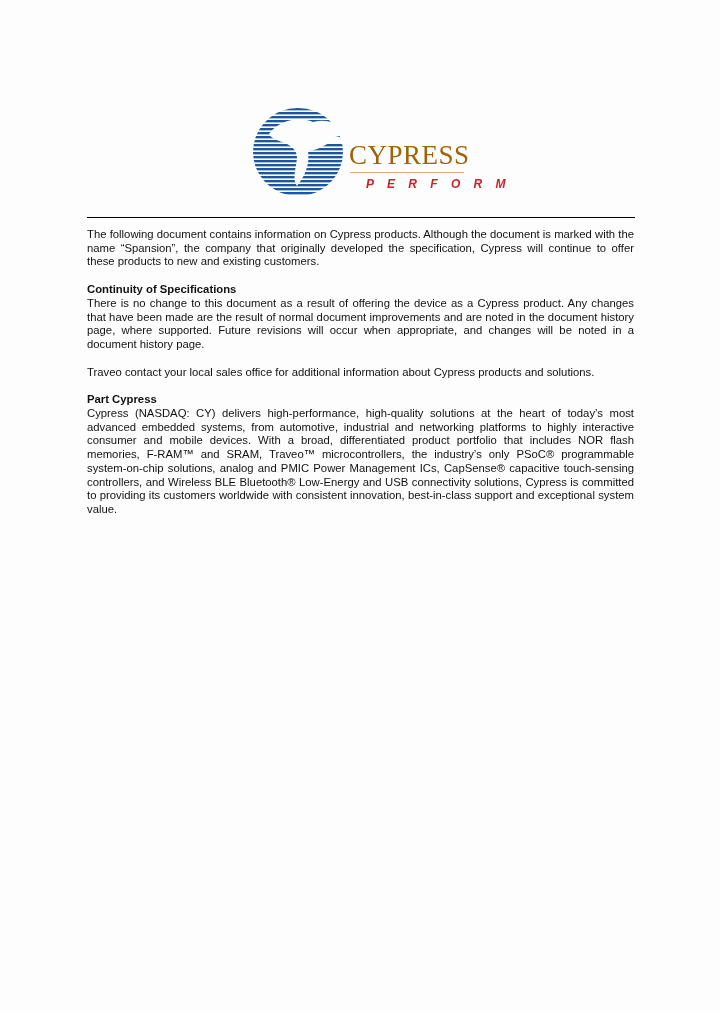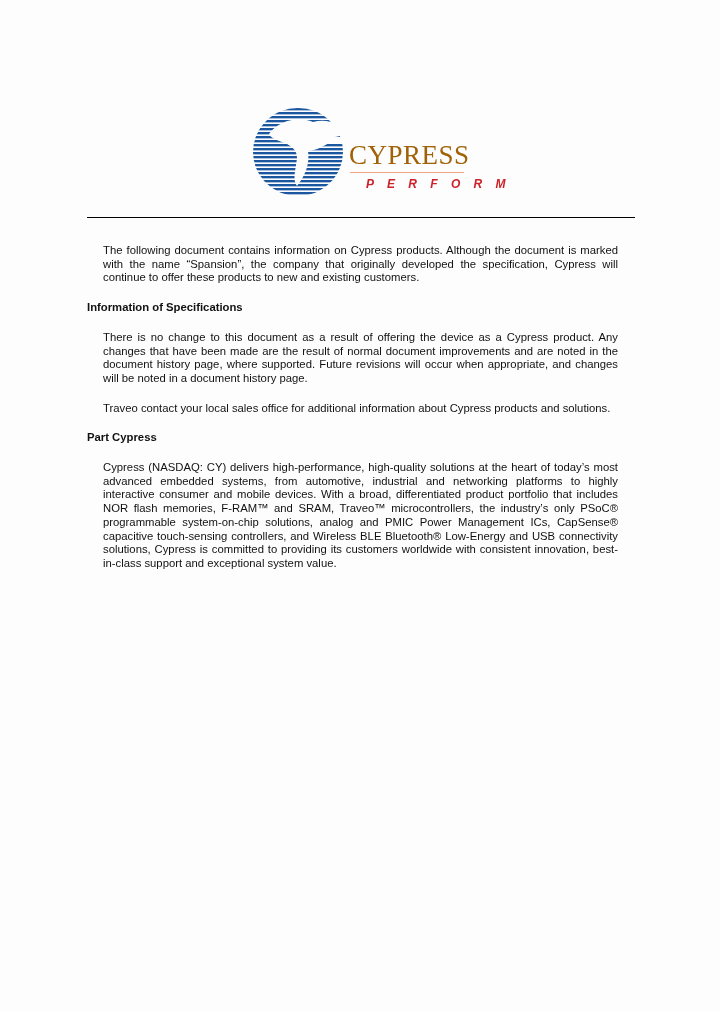--- a/index.html
+++ b/index.html
@@ -72,21 +72,21 @@
   .content {
     position: absolute;
     top: 228px;
     left: 87px;
     width: 547px;
     font-size: 11.3px;
     line-height: 13.7px;
     text-align: justify;
   }
   .content p {
-    margin: 16px;
+    margin: 0;
   }
   .section {
     margin-top: 14px;
   }
   .section h3 {
     margin: 0;
     font-size: 11.3px;
     line-height: 13.7px;
     font-weight: bold;
     text-align: left;
@@ -127,21 +127,21 @@
     <div class="wordmark-rule"></div>
     <div class="tagline" style="color:#cc2229">P E R F O R M</div>
   </div>
 
   <hr class="divider">
 
   <div class="content">
     <p>The following document contains information on Cypress products. Although the document is marked with the name “Spansion”, the company that originally developed the specification, Cypress will continue to offer these products to new and existing customers.</p>
 
     <div class="section">
-      <h3>Information of Specifications</h3>
+      <h3>Continuity of Specifications</h3>
       <p>There is no change to this document as a result of offering the device as a Cypress product. Any changes that have been made are the result of normal document improvements and are noted in the document history page, where supported. Future revisions will occur when appropriate, and changes will be noted in a document history page.</p>
     </div>
 
 
     <div class="section">
       <p>Traveo contact your local sales office for additional information about Cypress products and solutions.</p>
     </div>
 
     <div class="section">
       <h3>Part Cypress</h3>

